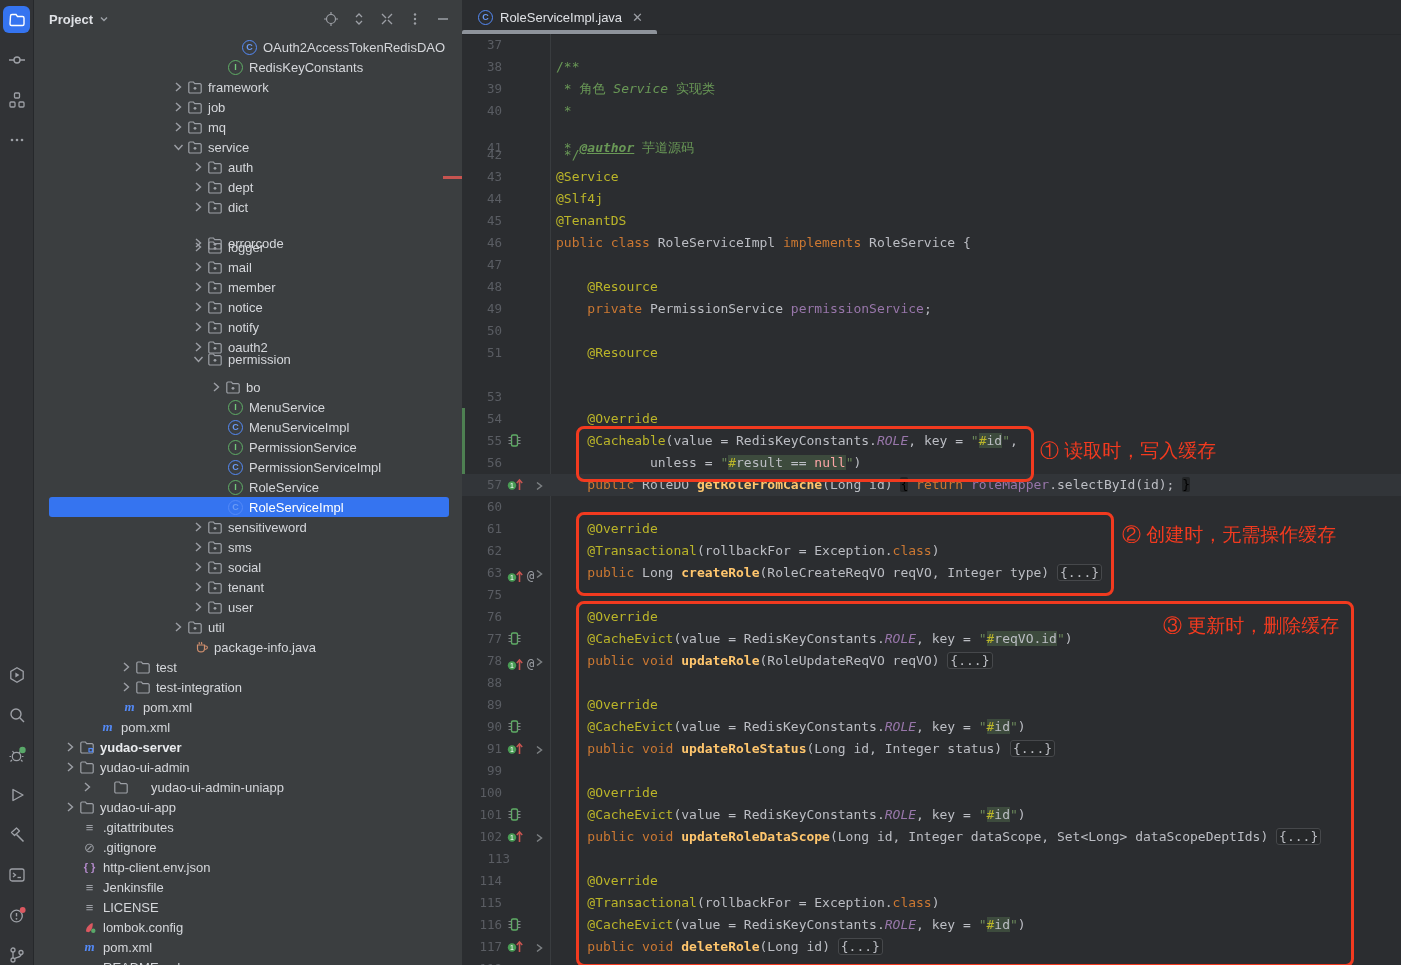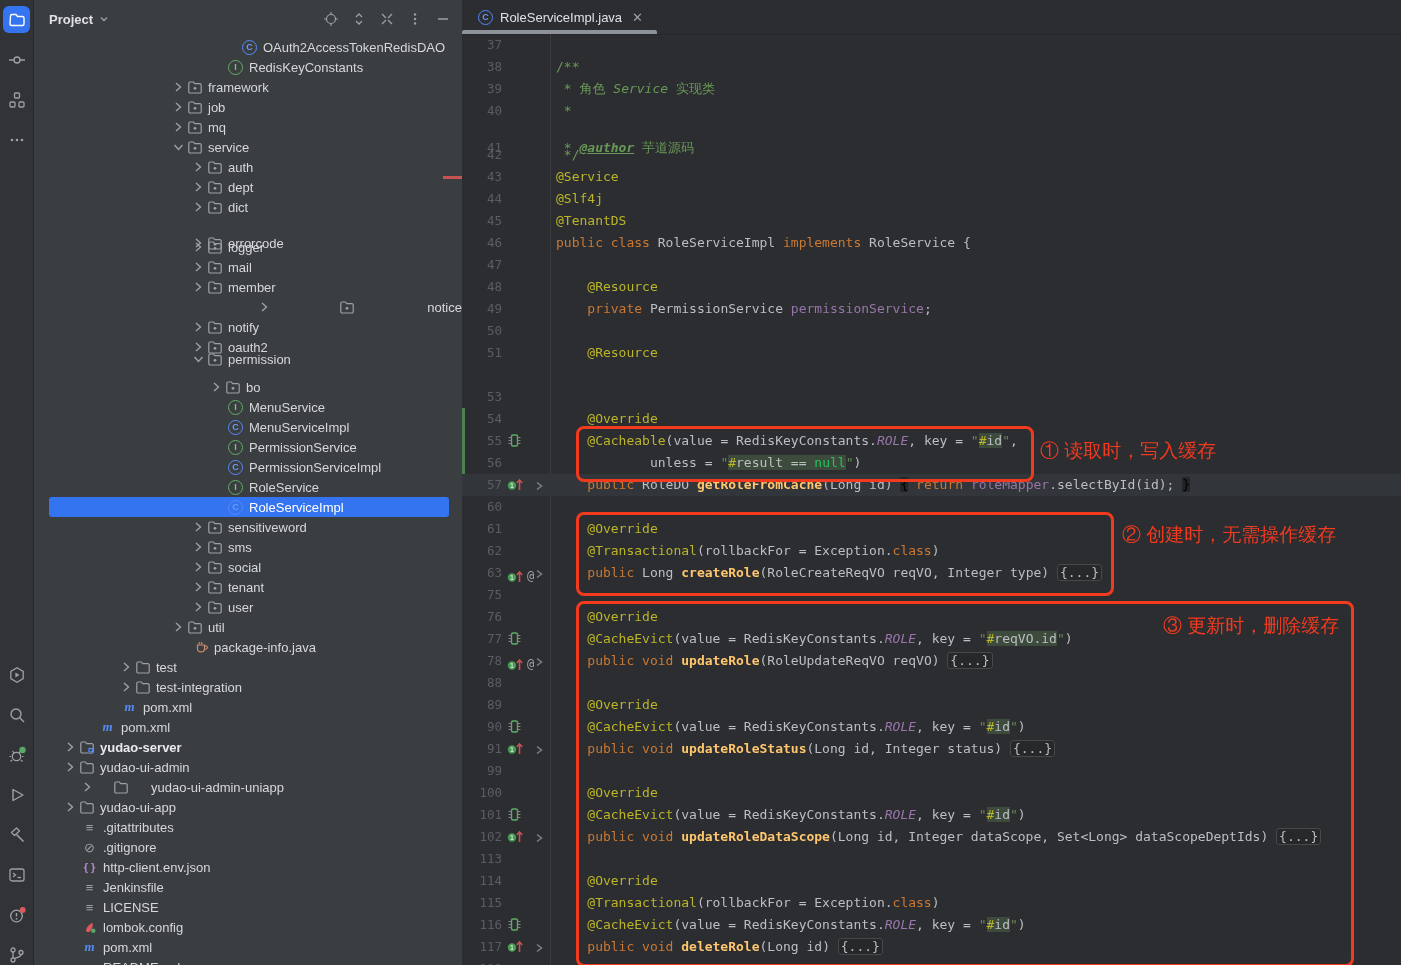--- a/index.html
+++ b/index.html
@@ -45,21 +45,21 @@
   .lnum{position:absolute;left:0;width:40px;text-align:right;color:#5A5D63;font-size:12.5px;}
   .gut{position:absolute;top:3px;display:flex;align-items:center;}
   .fold-chev{position:absolute;left:72px;top:3px;cursor:pointer;}
   .ctext{position:absolute;left:94px;}
   .sg-c{color:#699856;} .sg-ci{color:#699856;font-style:italic;}
   .sg-ct{color:#699856;font-style:italic;font-weight:bold;text-decoration:underline;}
   .sg-a{color:#BBB529;} .sg-k{color:#CC7832;} .sg-t{color:#BCBEC4;}
   .sg-m{color:#FFC66D;font-weight:bold;} .sg-f{color:#9876AA;}
   .sg-sf{color:#9876AA;font-style:italic;} .sg-s{color:#6A8759;}
   .sg-ih{color:#BBB529;background:#3D4B3D;} .sg-iw{color:#BCBEC4;background:#3D4B3D;}
-  .sg-kh{color:#22c55e;background:#3D4B3D;}
+  .sg-kh{color:#fca5a5;background:#3D4B3D;}
   .sg-fb{background:#222426;border-radius:2px;}
   .sg-fd{background:#26282A;border:1px solid #46484B;border-radius:3px;color:#BCBEC4;padding:0 2px;}
   
   #overlay{position:absolute;inset:0;pointer-events:none;}
   .ann-box{position:absolute;border:3px solid #F23A1F;border-radius:8px;}
   .ann-label{position:absolute;color:#F23A1F;font-size:19px;font-weight:500;white-space:nowrap;font-family:"Liberation Sans",sans-serif;}
 </style>
 </head>
 <body>
 
@@ -357,21 +357,21 @@
           </svg>
         </span>
         <span class="tr-icon">
           <svg width="16" height="16" viewBox="0 0 16 16" fill="none">
             <path d="M1.8 4.2a1.2 1.2 0 0 1 1.2-1.2h3.4l1.3 1.7h5.3a1.2 1.2 0 0 1 1.2 1.2v6.9a1.2 1.2 0 0 1-1.2 1.2H3a1.2 1.2 0 0 1-1.2-1.2z" stroke="#9DA0A6" stroke-width="1.2"></path>
             <circle cx="8" cy="9.3" r="1.4" fill="#9DA0A6"></circle>
           </svg>
         </span>
         <span class="tr-label">member</span>
       </div>
-      <div class="tree-row" style="top: 260px; justify-content: space-between;">
+      <div class="tree-row" style="top: 260px;">
         <span style="width: 155px; flex: 0 0 155px;"></span>
         <span class="tr-chev">
           <svg width="14" height="14" viewBox="0 0 14 14" fill="none">
             <path d="M5 3l4.5 4L5 11" stroke="#9DA0A6" stroke-width="1.4" fill="none"></path>
           </svg>
         </span>
         <span class="tr-icon">
           <svg width="16" height="16" viewBox="0 0 16 16" fill="none">
             <path d="M1.8 4.2a1.2 1.2 0 0 1 1.2-1.2h3.4l1.3 1.7h5.3a1.2 1.2 0 0 1 1.2 1.2v6.9a1.2 1.2 0 0 1-1.2 1.2H3a1.2 1.2 0 0 1-1.2-1.2z" stroke="#9DA0A6" stroke-width="1.2"></path>
             <circle cx="8" cy="9.3" r="1.4" fill="#9DA0A6"></circle>
@@ -835,21 +835,21 @@
               <path d="M1.5 4.5h3M1.5 7.5h3M1.5 10.5h3M10.5 4.5h3M10.5 7.5h3M10.5 10.5h3" stroke="#7D8184" stroke-width="1.2"></path>
             </svg></span></span><span class="ctext"><span class="sg-t">    </span><span class="sg-a">@CacheEvict</span><span class="sg-t">(value = RedisKeyConstants.</span><span class="sg-sf">ROLE</span><span class="sg-t">, key = </span><span class="sg-s">"</span><span class="sg-ih">#</span><span class="sg-iw">id</span><span class="sg-s">"</span><span class="sg-t">)</span></span></div>
       <div class="code-line" style="top: 792px;"><span class="lnum">102</span><span class="gut" style="left: 45px;"><span style="display: inline-flex; align-items: center; margin-right: 2px;"><svg width="18" height="15" viewBox="0 0 18 15" fill="none">
               <circle cx="5" cy="8.5" r="4.2" fill="#499C54"></circle>
               <text x="5" y="11" font-size="7" fill="#fff" text-anchor="middle" font-family="sans-serif">1</text>
               <path d="M12.5 13V3.5" stroke="#C75450" stroke-width="1.6"></path>
               <path d="M9.8 6L12.5 3 15.2 6" stroke="#C75450" stroke-width="1.6" fill="none"></path>
             </svg></span></span><span class="fold-chev"><svg width="10" height="12" viewBox="0 0 10 12" fill="none">
             <path d="M3 2.5L7.5 6 3 9.5" stroke="#7D8184" stroke-width="1.5" fill="none"></path>
           </svg></span><span class="ctext"><span class="sg-t">    </span><span class="sg-k">public void </span><span class="sg-m">updateRoleDataScope</span><span class="sg-t">(Long id, Integer dataScope, Set&lt;Long&gt; dataScopeDeptIds) </span><span class="sg-fd">{...}</span></span></div>
-      <div class="code-line" style="top: 814px;"><span class="lnum">113</span><span class="ctext"></span></div>
+      <div class="code-line" style="top: 814px; margin-left: 8px;"><span class="lnum">113</span><span class="ctext"></span></div>
       <div class="code-line" style="top: 836px;"><span class="lnum">114</span><span class="ctext"><span class="sg-t">    </span><span class="sg-a">@Override</span></span></div>
       <div class="code-line" style="top: 858px;"><span class="lnum">115</span><span class="ctext"><span class="sg-t">    </span><span class="sg-a">@Transactional</span><span class="sg-t">(rollbackFor = Exception.</span><span class="sg-k">class</span><span class="sg-t">)</span></span></div>
       <div class="code-line" style="top: 880px;"><span class="lnum">116</span><span class="gut" style="left: 45px;"><span style="display: inline-flex; align-items: center; margin-right: 2px;"><svg width="15" height="15" viewBox="0 0 15 15" fill="none">
               <rect x="4.5" y="2" width="6" height="11" rx="1.5" stroke="#5FAD65" stroke-width="1.4"></rect>
               <path d="M1.5 4.5h3M1.5 7.5h3M1.5 10.5h3M10.5 4.5h3M10.5 7.5h3M10.5 10.5h3" stroke="#7D8184" stroke-width="1.2"></path>
             </svg></span></span><span class="ctext"><span class="sg-t">    </span><span class="sg-a">@CacheEvict</span><span class="sg-t">(value = RedisKeyConstants.</span><span class="sg-sf">ROLE</span><span class="sg-t">, key = </span><span class="sg-s">"</span><span class="sg-ih">#</span><span class="sg-iw">id</span><span class="sg-s">"</span><span class="sg-t">)</span></span></div>
       <div class="code-line" style="top: 902px;"><span class="lnum">117</span><span class="gut" style="left: 45px;"><span style="display: inline-flex; align-items: center; margin-right: 2px;"><svg width="18" height="15" viewBox="0 0 18 15" fill="none">
               <circle cx="5" cy="8.5" r="4.2" fill="#499C54"></circle>
               <text x="5" y="11" font-size="7" fill="#fff" text-anchor="middle" font-family="sans-serif">1</text>
               <path d="M12.5 13V3.5" stroke="#C75450" stroke-width="1.6"></path>

